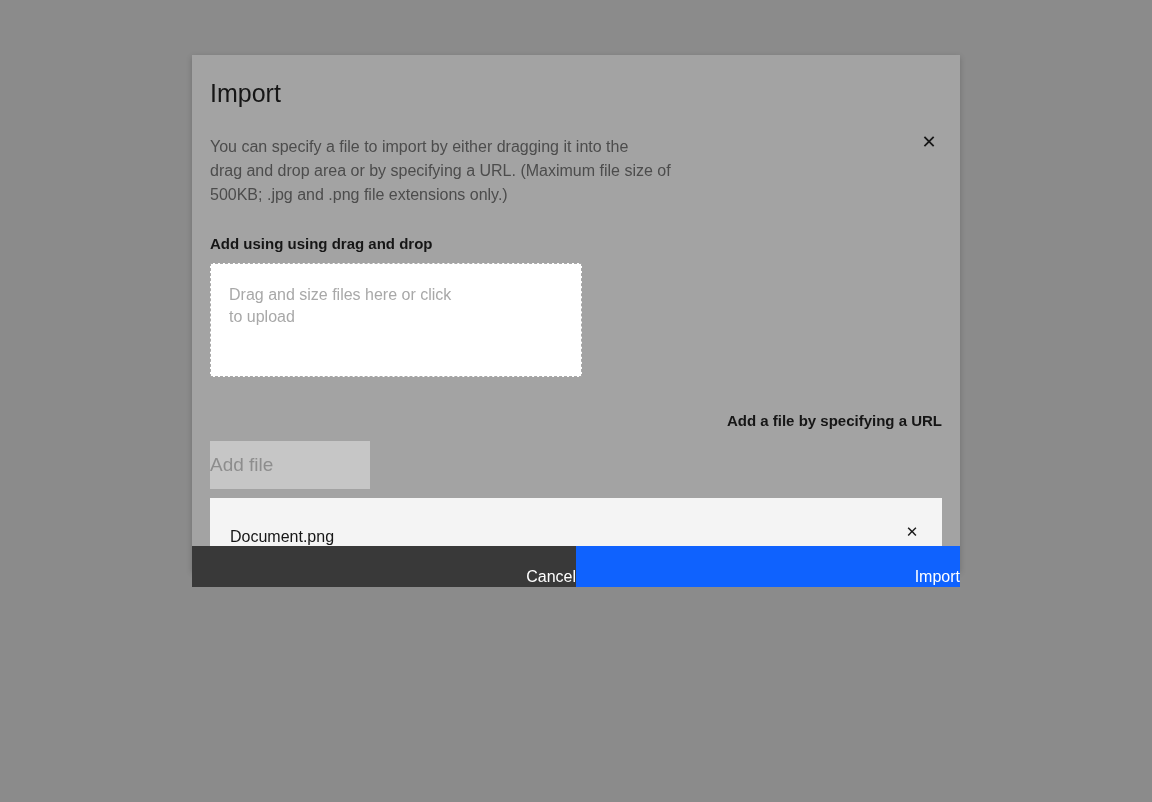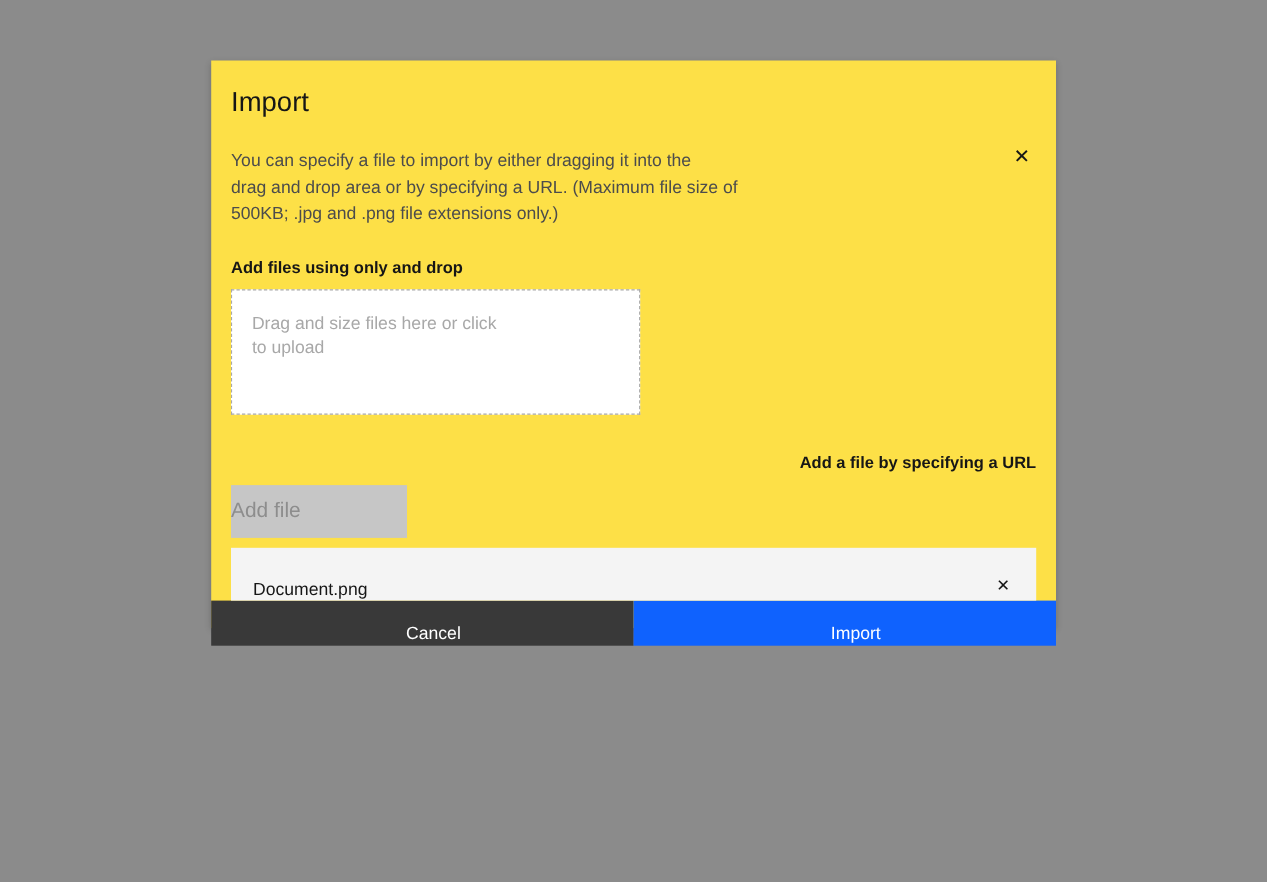--- a/index.html
+++ b/index.html
@@ -6,21 +6,21 @@
   html, body {
     width: 1152px; height: 802px;
     font-family: "Liberation Sans", sans-serif;
     overflow: hidden;
   }
   body { background: #8b8b8b; position: relative; }
 
   .modal {
     position: absolute; left: 192px; top: 55px;
     width: 768px; height: 516px;
-    background: #fde047;
+    background: #a3a3a3;
     display: flex; flex-direction: column;
     box-shadow: 0 2px 6px rgba(0,0,0,0.2);
   }
   .modal-content { flex: 1; position: relative; padding: 22px 18px 0 18px; }
 
   .modal-title {
     font-size: 25px; line-height: 32px; font-weight: 400;
     color: #161616;
   }
   .close-btn {
@@ -98,21 +98,21 @@
     background: none; border: none; cursor: pointer;
     font-size: 15px; color: #161616;
     display: flex; align-items: center; justify-content: center;
     font-family: "Liberation Sans", sans-serif;
   }
 
   .modal-footer { height: 76px; display: flex; }
   .footer-btn {
     flex: 1; border: none; cursor: pointer;
     font-size: 16px; line-height: 20px;
-    text-align: center;
+    text-align: right;
     padding: 21px 0 0 20px;
     color: #ffffff;
     font-family: "Liberation Sans", sans-serif;
     display: block;
   }
   .cancel-btn  { background: #393939; }
   .import-btn  { background: #0f62fe; }
 </style>
 </head>
 <body>
@@ -123,21 +123,21 @@
     <h2 class="modal-title">Import</h2>
 
     <button class="close-btn">
       <span>✕</span>
     </button>
 
     <p class="modal-desc">You can specify a file to import by either dragging it into the
 drag and drop area or by specifying a URL. (Maximum file size of
 500KB; .jpg and .png file extensions only.)</p>
 
-    <div class="section-label">Add files using only and drop</div>
+    <div class="section-label">Add using using drag and drop</div>
 
     <div class="dropzone">
       <div class="dropzone-text">Drag and size files here or click
 to upload</div>
     </div>
 
     <div class="section-label url-label">Add a file by specifying a URL</div>
 
     <div class="url-row">
       <button class="add-file-btn" disabled="">Add file</button>

